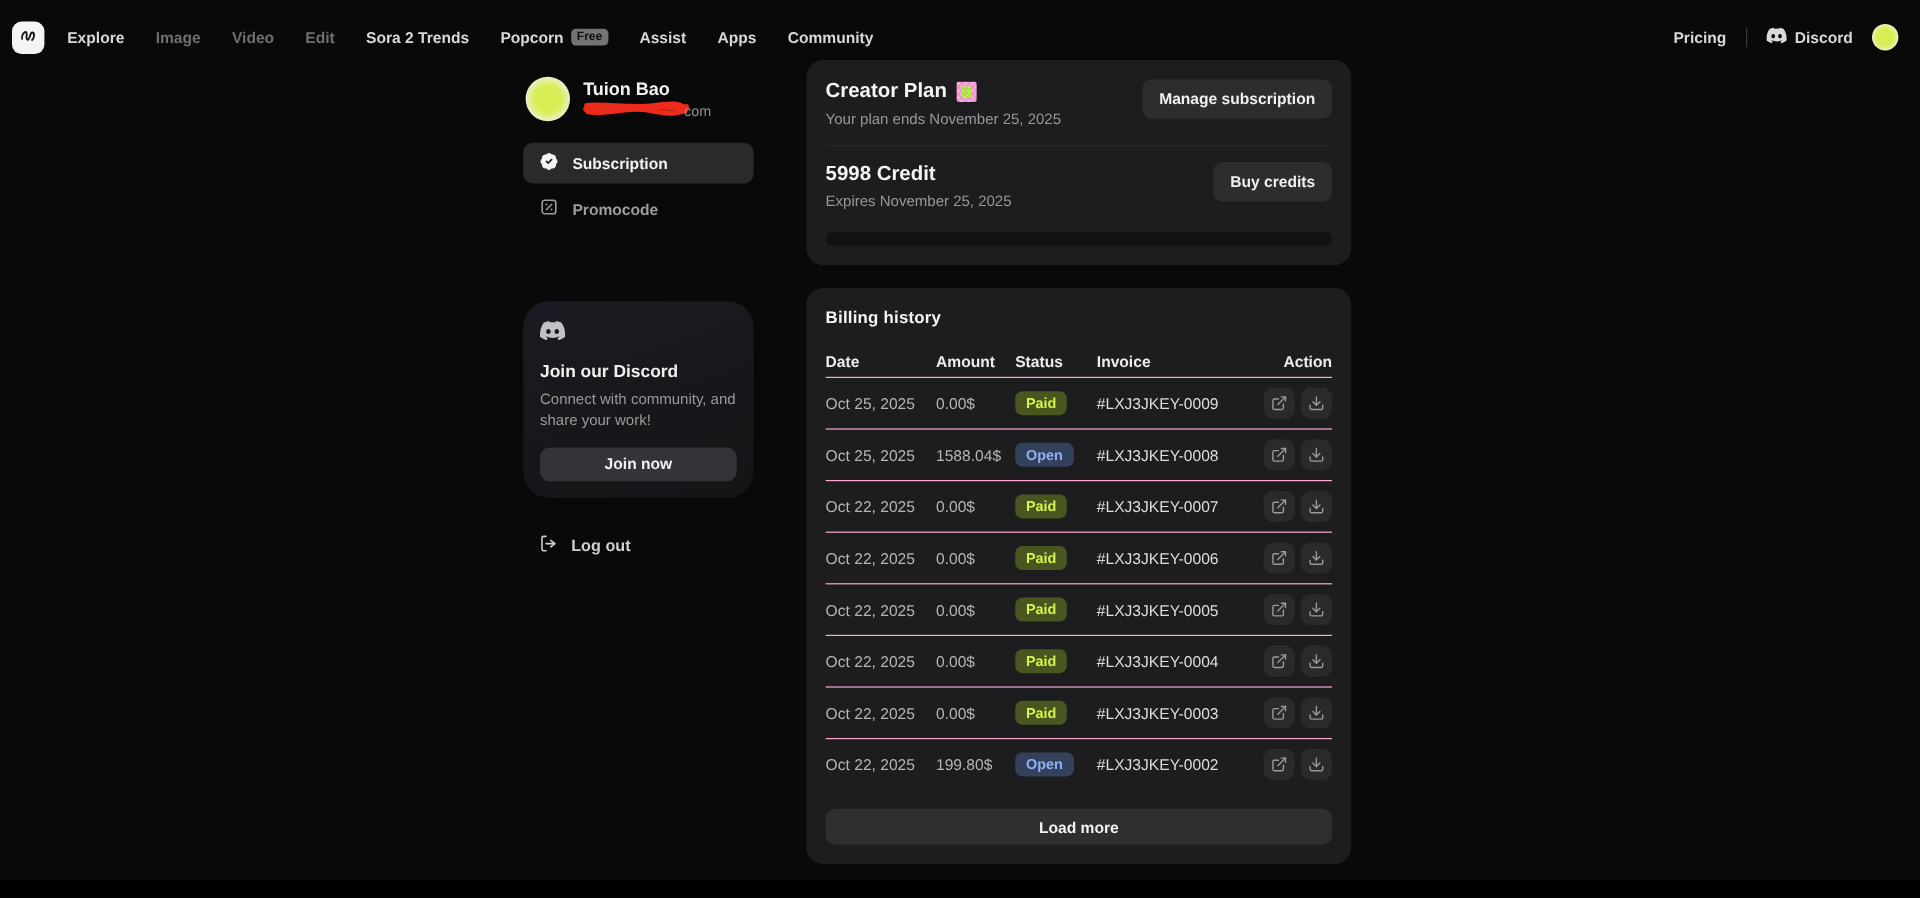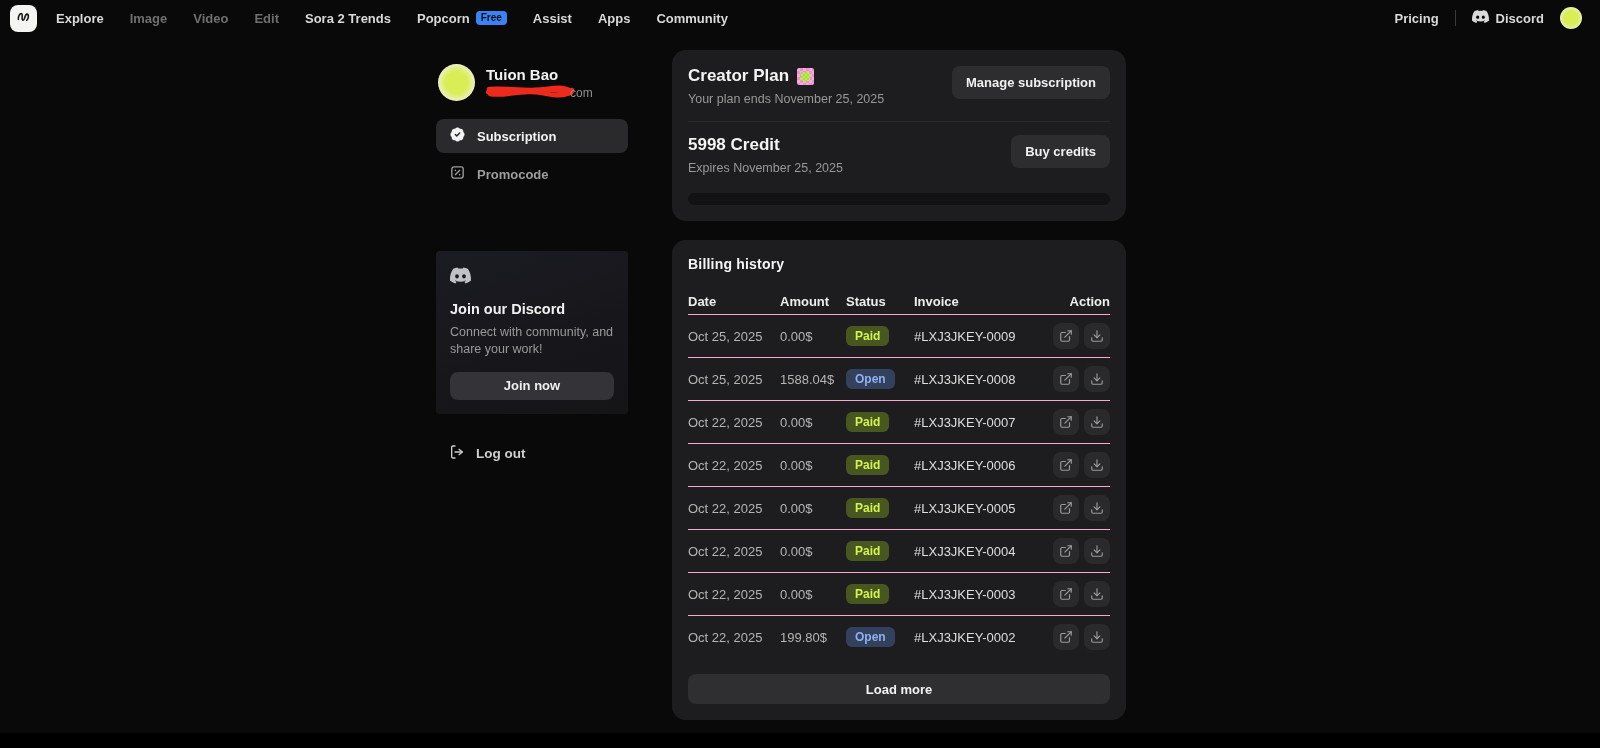--- a/index.html
+++ b/index.html
@@ -6,50 +6,50 @@
   html,body { width:1600px; height:748px; }
   body {
     background:#090909;
     font-family:"Liberation Sans", sans-serif;
     color:#e8e8e8;
     position:relative;
     overflow:hidden;
   }
 
   
-  .navbar { position:absolute; top:0; left:0; width:100%; height:36px;
+  .navbar { position:absolute; top:13px; left:0; width:100%; height:36px;
     display:flex; align-items:center; padding:0 10px; }
   .logo-box { width:27px; height:27px; background:#f4f4f2; border-radius:8px;
     display:flex; align-items:center; justify-content:center; flex:0 0 auto; margin-right:6px; cursor:pointer; }
   .nav-item { font-size:13px; font-weight:700; padding:0 13px; cursor:pointer; white-space:nowrap; }
   .nav-item.bright { color:#d9d9d9; }
   .nav-item.dim { color:#6f6f6f; }
   .nav-item.with-badge { display:flex; align-items:center; gap:6px; }
-  .free-badge { background:#3b82f6; color:#111; font-size:10px; font-weight:700;
+  .free-badge { background:#737373; color:#111; font-size:10px; font-weight:700;
     padding:2px 5px; border-radius:4px; line-height:1; }
   .nav-right { margin-left:auto; display:flex; align-items:center; gap:16px; padding-right:8px; }
   .nav-divider { width:1px; height:16px; background:#3a3a3a; }
   .nav-discord { display:flex; align-items:center; gap:7px; font-size:13px; font-weight:700; color:#d9d9d9; cursor:pointer; }
   .avatar-sm { width:22px; height:22px; border-radius:50%; cursor:pointer;
     background:radial-gradient(circle, #d9ee55 0%, #d9ee55 45%, #eef0d8 78%, #f7f7ee 100%); }
 
   
   .sidebar { position:absolute; left:436px; top:64px; width:192px; }
   .profile { display:flex; align-items:center; gap:11px; padding-left:2px; }
   .avatar-lg { width:37px; height:37px; border-radius:50%; flex:0 0 auto;
     background:radial-gradient(circle, #d9ee55 0%, #d9ee55 42%, #eff0dc 76%, #f7f7ee 100%); }
   .pname { font-size:15px; font-weight:700; color:#f2f2f2; }
   .pemail { margin-top:3px; display:flex; align-items:center; height:13px; position:relative; }
   .pemail .tail { color:#8f8f8f; font-size:12px; margin-left:-4px; }
   .menu { margin-top:16px; display:flex; flex-direction:column; }
   .menu-item { height:38px; display:flex; align-items:center; gap:11px; padding:0 13px;
     font-size:13px; font-weight:700; color:#9d9d9d; border-radius:8px; cursor:pointer; }
   .menu-item svg { flex:0 0 auto; }
   .menu-item.selected { background:#2a2a2c; color:#f3f3f3; height:34px; margin:2px 0; }
-  .discord-card { margin-top:58px; border-radius:4px; padding:14px;
+  .discord-card { margin-top:58px; border-radius:22px; padding:14px;
     background:linear-gradient(160deg, #1b1c23 0%, #17171b 55%, #151518 100%); }
   .dc-title { font-size:14.5px; font-weight:700; color:#f0f0f0; margin-top:11px; }
   .dc-body { font-size:12.5px; color:#9a9a9a; line-height:1.35; margin-top:7px; }
   .dc-btn { margin-top:14px; width:100%; height:28px; background:#333338; border:none;
     border-radius:8px; color:#f0f0f0; font-family:inherit; font-size:13px; font-weight:700; cursor:pointer; }
   .logout { margin-top:30px; display:flex; align-items:center; gap:11px; padding-left:13px;
     font-size:13.5px; font-weight:700; color:#cfcfcf; cursor:pointer; }
 
   
   .main { position:absolute; left:672px; top:50px; width:454px; }

